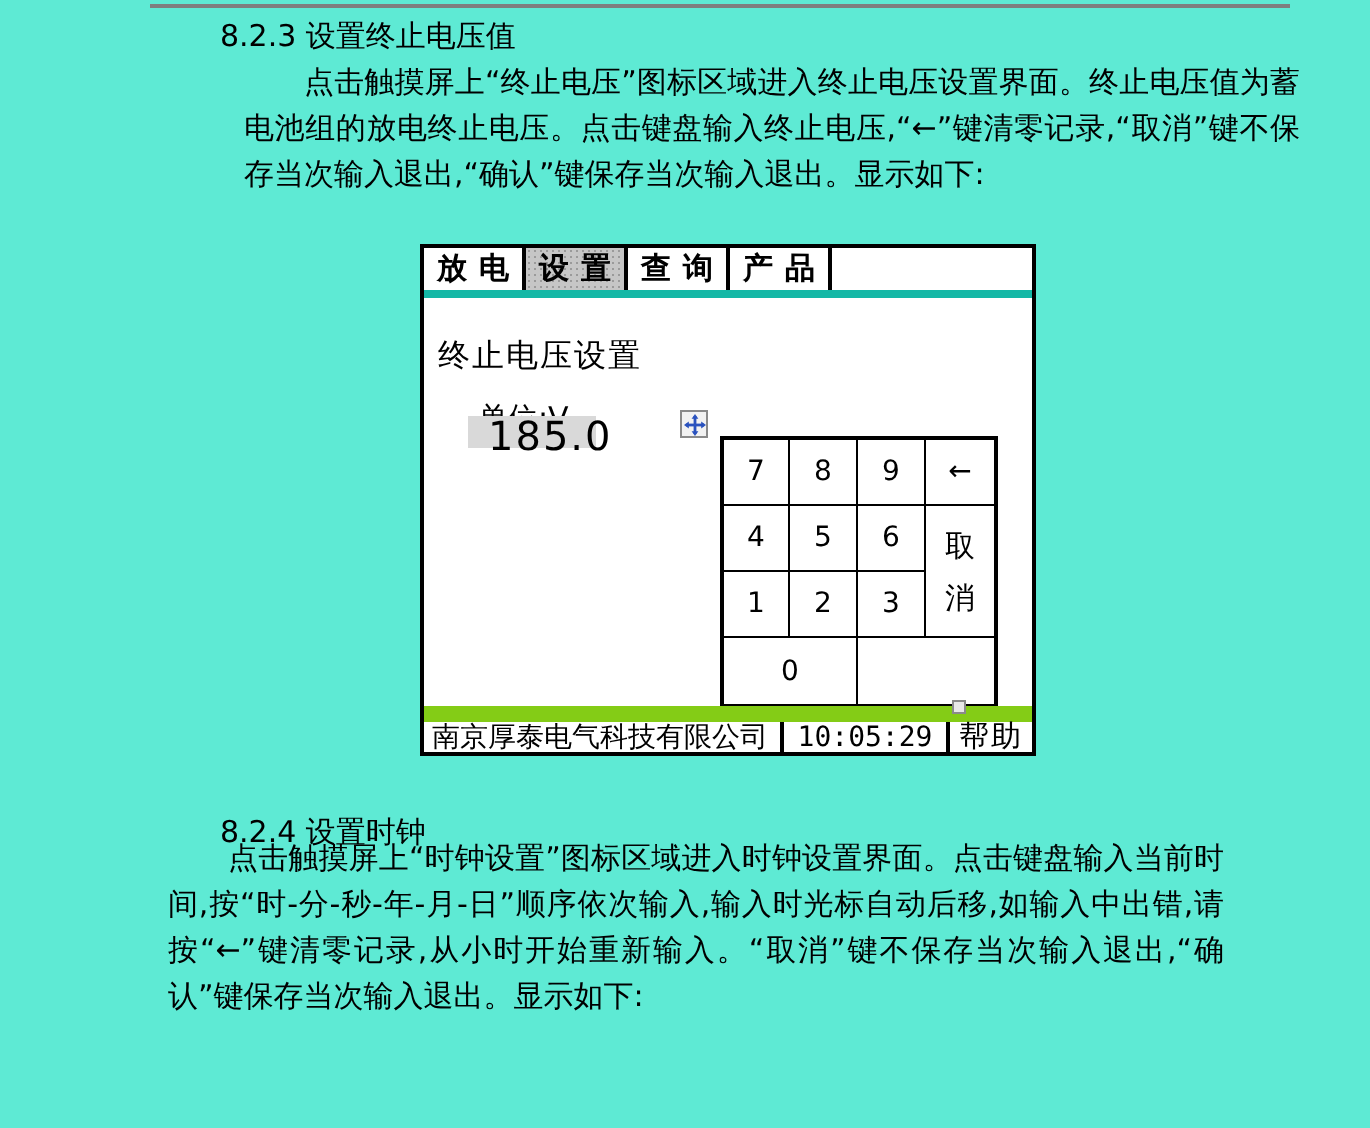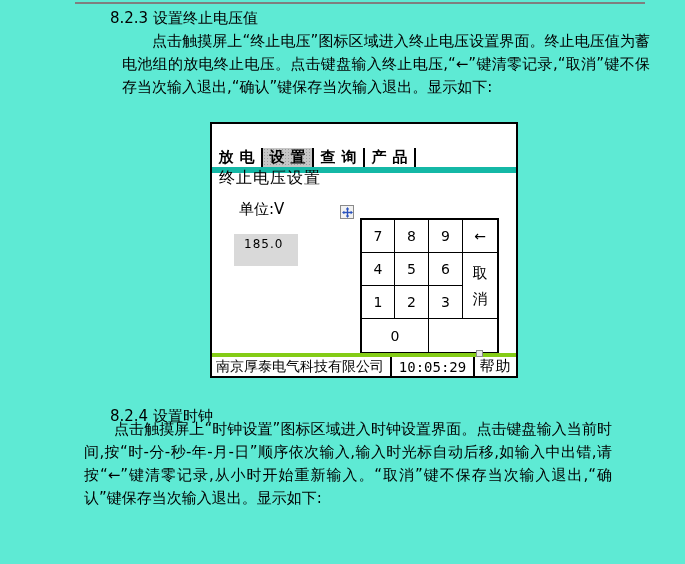--- a/index.html
+++ b/index.html
@@ -31,22 +31,21 @@
   .p824 { top:418px; }
 
   
   .device {
     position:absolute; left:210px; top:122px;
     width:308px; height:256px;
     border:2px solid #000; background:#fff;
   }
   .tabbar {
     display:flex; height:25px;
-    border-bottom:6px solid #14b8a6;
-    margin-top:24px;
+    border-bottom:4px solid #14b8a6;
   }
   .tab {
     width:51px; height:100%;
     border-right:2px solid #000;
     display:flex; align-items:center; justify-content:center;
     font-size:15px; font-weight:bold;
     letter-spacing:6px; padding-left:6px;
     white-space:nowrap; background:#fff;
     cursor:default;
   }
@@ -59,24 +58,24 @@
   .tab-filler { flex:1; }
   .screen-title {
     position:absolute; left:7px; top:44px;
     font-size:16px; letter-spacing:1px; white-space:nowrap;
   }
   .unit-label {
     position:absolute; left:27px; top:76px;
     font-size:15px; white-space:nowrap;
   }
   .value-box {
-    position:absolute; left:22px; top:110px;
-    width:64px; height:32px;
+    position:absolute; left:22px; top:84px;
+    width:64px; height:16px;
     background:#d9d9d9;
-    font-size:12px; line-height:21px;
+    font-size:20px; line-height:21px;
     padding-left:10px; letter-spacing:1px;
   }
   .move-btn {
     position:absolute; left:128px; top:81px;
     width:14px; height:14px;
     border:1px solid #8a8a8a; background:#f2f2f2;
     display:flex; align-items:center; justify-content:center;
   }
   .keypad {
     position:absolute; left:148px; top:94px;
@@ -99,21 +98,21 @@
   }
   .kp-cancel span {
     display:block; width:17px;
     font-size:15px; line-height:26px; text-align:center;
     word-break:break-all;
   }
   .kp-zero { grid-column:1/3; grid-row:4; }
   .kp-ok   { grid-column:3/5; grid-row:4; font-size:15px; letter-spacing:9px; padding-left:9px; white-space:nowrap; }
   .statusbar {
     position:absolute; left:0; right:0; bottom:0;
-    height:23px; border-top:4px solid #84cc16;
+    height:23px; border-top:8px solid #84cc16;
     display:flex; background:#fff;
   }
   .sb-company {
     width:180px; border-right:2px solid #000;
     display:flex; align-items:center;
     padding-left:4px; font-size:14px; white-space:nowrap;
   }
   .sb-time {
     width:83px; border-right:2px solid #000;
     display:flex; align-items:center; justify-content:center;

